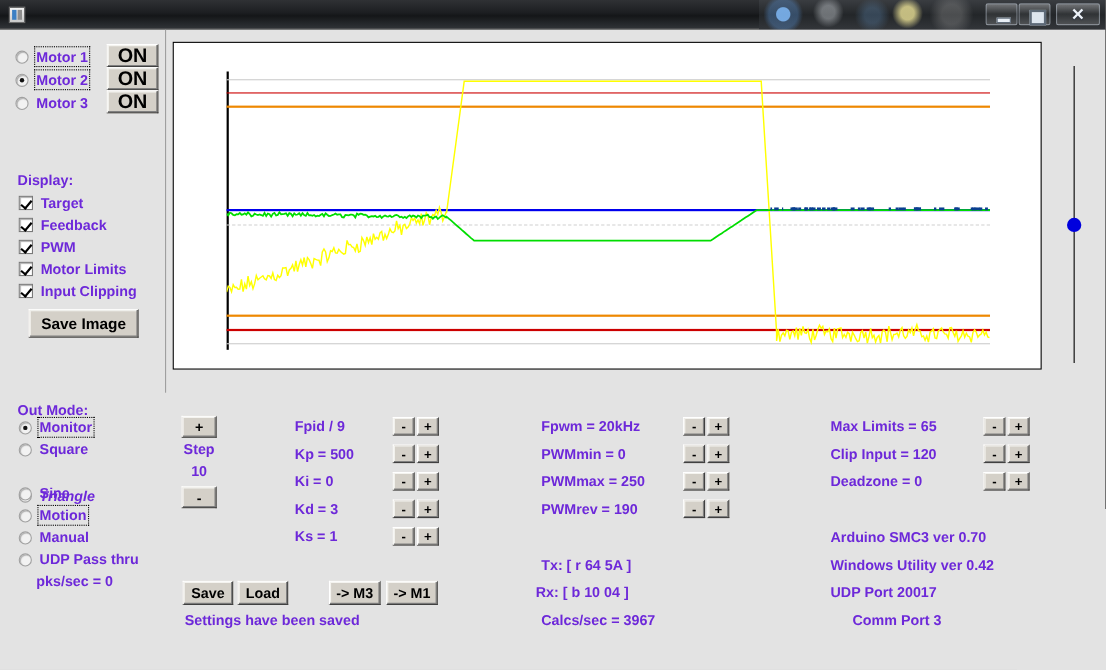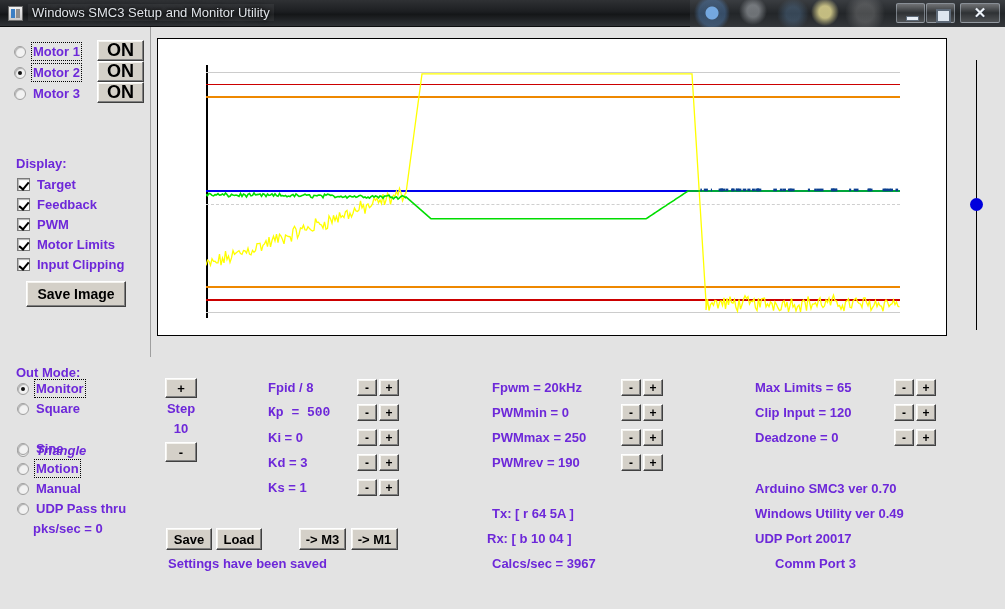--- a/index.html
+++ b/index.html
@@ -180,21 +180,20 @@
   }
 </style>
 </head>
 <body>
 
 <div id="app">
 
   <div id="titlebar">
     <div class="glassblur"></div>
     <div id="title-icon"></div>
-    <div id="title-text">Windows SMC3 Setup and Monitor Utility</div>
 
     <div class="winbtn" id="btn-min">
       <div class="g"></div>
     </div>
     <div class="winbtn" id="btn-max">
       <div class="g"></div>
     </div>
     <div class="winbtn" id="btn-close">
       <div class="g">✕</div>
     </div>
@@ -286,25 +285,25 @@
     </div>
 
     <div>
       <div class="btn3d btn-step" style="left:165px; top:351px;">+</div>
       <div class="lbl" style="position:absolute; left:165px; top:374px; width:32px; text-align:center;">Step</div>
       <div class="lbl" style="position:absolute; left:165px; top:394px; width:32px; text-align:center;">10</div>
       <div class="btn3d btn-step" style="left:165px; top:415px;">-</div>
     </div>
 
     <div>
-      <div class="lbl" style="position:absolute; left:268px; top:353px;">Fpid / 8</div>
+      <div class="lbl" style="position:absolute; left:268px; top:353px;">Fpid / 9</div>
       <div class="btn3d btn-pm" style="left:357px; top:352px;">-</div>
       <div class="btn3d btn-pm" style="left:379px; top:352px;">+</div>
 
-      <div class="lbl" style="position:absolute; left:268px; top:378px;font-family:Liberation Mono, monospace;">Kp = 500</div>
+      <div class="lbl" style="position:absolute; left:268px; top:378px;">Kp = 500</div>
       <div class="btn3d btn-pm" style="left:357px; top:377px;">-</div>
       <div class="btn3d btn-pm" style="left:379px; top:377px;">+</div>
 
       <div class="lbl" style="position:absolute; left:268px; top:403px;">Ki = 0</div>
       <div class="btn3d btn-pm" style="left:357px; top:402px;">-</div>
       <div class="btn3d btn-pm" style="left:379px; top:402px;">+</div>
 
       <div class="lbl" style="position:absolute; left:268px; top:428px;">Kd = 3</div>
       <div class="btn3d btn-pm" style="left:357px; top:427px;">-</div>
       <div class="btn3d btn-pm" style="left:379px; top:427px;">+</div>
@@ -341,21 +340,21 @@
       <div class="btn3d btn-pm" style="left:894px; top:377px;">-</div>
       <div class="btn3d btn-pm" style="left:916px; top:377px;">+</div>
 
       <div class="lbl" style="position:absolute; left:755px; top:403px;">Deadzone = 0</div>
       <div class="btn3d btn-pm" style="left:894px; top:402px;">-</div>
       <div class="btn3d btn-pm" style="left:916px; top:402px;">+</div>
     </div>
 
     <div>
       <div class="lbl" style="position:absolute; left:755px; top:454px;">Arduino SMC3 ver 0.70</div>
-      <div class="lbl" style="position:absolute; left:755px; top:479px;">Windows Utility ver 0.49</div>
+      <div class="lbl" style="position:absolute; left:755px; top:479px;">Windows Utility ver 0.42</div>
       <div class="lbl" style="position:absolute; left:755px; top:504px;">UDP Port 20017</div>
       <div class="lbl" style="position:absolute; left:755px; top:529px;margin-left:20px;">Comm Port 3</div>
     </div>
 
     <div>
       <div class="lbl" style="position:absolute; left:492px; top:479px;">Tx: [ r 64 5A ]</div>
       <div class="lbl" style="position:absolute; left:487px; top:504px;">Rx: [ b 10 04 ]</div>
       <div class="lbl" style="position:absolute; left:492px; top:529px;">Calcs/sec = 3967</div>
     </div>
 

